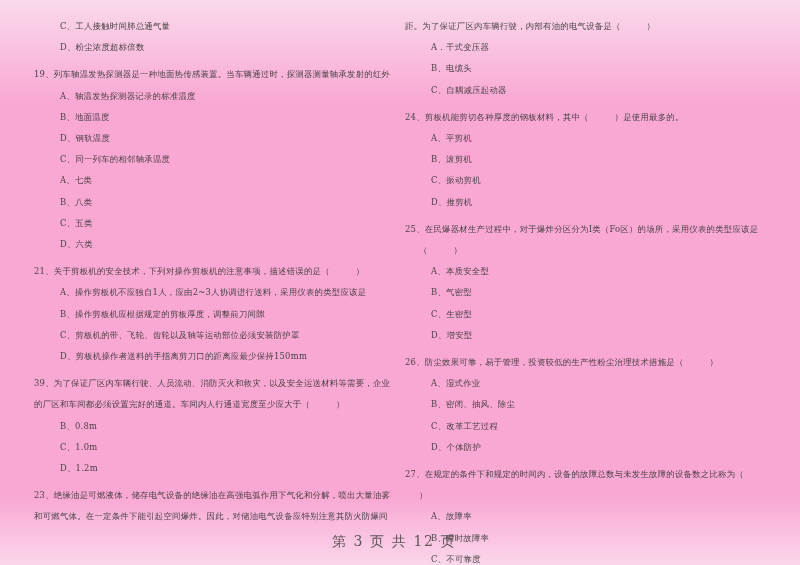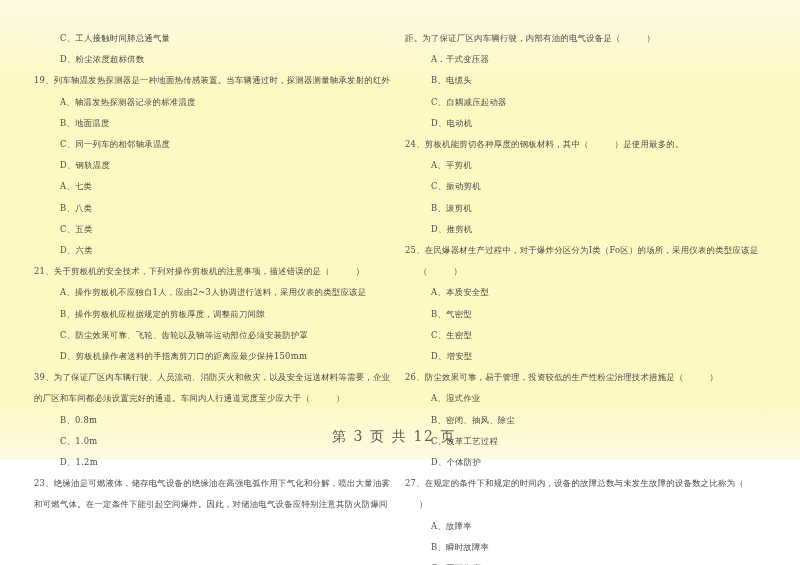--- a/index.html
+++ b/index.html
@@ -12,24 +12,24 @@
     height: 565px;
     overflow: hidden;
     font-family: "DejaVu Serif", "Liberation Serif", serif;
     color: #2b2b2b;
     -webkit-font-smoothing: antialiased;
   }
 
   .page {
     position: relative;
     width: 800px;
-    height: 460px;
-    background: #fef9c3;
+    height: 565px;
+    background: #f9a8d4;
     box-sizing: border-box;
-    padding: 28px 34px 10px 34px;
+    padding: 16px 34px 10px 34px;
   }
 
   
   .page::before {
     content: "";
     position: absolute;
     left: 0; top: 0; right: 0; bottom: 0;
     background:
       linear-gradient(180deg, rgba(250,250,250,0.6) 0%, rgba(255,255,255,0) 18%),
       linear-gradient(0deg, rgba(252,252,252,0.55) 0%, rgba(255,255,255,0) 12%);
@@ -55,20 +55,21 @@
     letter-spacing: 0.25px;
     color: #3a3a3a;
     white-space: nowrap;
     filter: blur(0.22px);
     opacity: 0.93;
   }
 
   .qline {            
     text-indent: 0;
     padding-left: 0;
+    margin-top: 6px;
   }
   .contline {         
     padding-left: 0;
   }
   .optline {          
     padding-left: 26px;
   }
   .shortline {        
     padding-left: 14px;
   }
@@ -92,50 +93,49 @@
 <div class="page">
 
   <div class="columns">
 
     <div class="col" id="left-col">
         <div class="optline">C、工人接触时间肺总通气量</div>
         <div class="optline">D、粉尘浓度超标倍数</div>
         <div class="qline">19、列车轴温发热探测器是一种地面热传感装置。当车辆通过时，探测器测量轴承发射的红外</div>
         <div class="optline">A、轴温发热探测器记录的标准温度</div>
         <div class="optline">B、地面温度</div>
+        <div class="optline">D、钢轨温度</div>
         <div class="optline">C、同一列车的相邻轴承温度</div>
-        <div class="optline">D、钢轨温度</div>
         <div class="optline">A、七类</div>
         <div class="optline">B、八类</div>
         <div class="optline">C、五类</div>
         <div class="optline">D、六类</div>
         <div class="qline">21、关于剪板机的安全技术，下列对操作剪板机的注意事项，描述错误的是（　　　）</div>
         <div class="optline">A、操作剪板机不应独自1人，应由2~3人协调进行送料，采用仪表的类型应该是</div>
         <div class="optline">B、操作剪板机应根据规定的剪板厚度，调整前刀间隙</div>
-        <div class="optline">C、防尘效果可靠、飞轮、齿轮以及轴等运动部位必须安装防护罩</div>
+        <div class="optline">C、剪板机的带、飞轮、齿轮以及轴等运动部位必须安装防护罩</div>
         <div class="optline">D、剪板机操作者送料的手指离剪刀口的距离应最少保持150mm</div>
         <div class="qline">39、为了保证厂区内车辆行驶、人员流动、消防灭火和救灾，以及安全运送材料等需要，企业</div>
         <div class="contline">的厂区和车间都必须设置完好的通道。车间内人行通道宽度至少应大于（　　　）</div>
         <div class="optline">B、0.8m</div>
         <div class="optline">C、1.0m</div>
         <div class="optline">D、1.2m</div>
         <div class="qline">23、绝缘油是可燃液体，储存电气设备的绝缘油在高强电弧作用下气化和分解，喷出大量油雾</div>
         <div class="contline">和可燃气体。在一定条件下能引起空间爆炸。因此，对储油电气设备应特别注意其防火防爆间</div>
       </div>
 
     <div class="col" id="right-col">
         <div class="contline">距。为了保证厂区内车辆行驶，内部有油的电气设备是（　　　）</div>
         <div class="optline">A．干式变压器</div>
         <div class="optline">B、电缆头</div>
         <div class="optline">C、自耦减压起动器</div>
-        <div class="optline">D、电动机</div>
         <div class="qline">24、剪板机能剪切各种厚度的钢板材料，其中（　　　）是使用最多的。</div>
         <div class="optline">A、平剪机</div>
+        <div class="optline">B、滚剪机</div>
         <div class="optline">C、振动剪机</div>
-        <div class="optline">B、滚剪机</div>
         <div class="optline">D、推剪机</div>
         <div class="qline">25、在民爆器材生产过程中，对于爆炸分区分为Ⅰ类（Fo区）的场所，采用仪表的类型应该是</div>
         <div class="optline shortline">（　　　）</div>
         <div class="optline">A、本质安全型</div>
         <div class="optline">B、气密型</div>
         <div class="optline">C、生密型</div>
         <div class="optline">D、增安型</div>
         <div class="qline">26、防尘效果可靠，易于管理，投资较低的生产性粉尘治理技术措施是（　　　）</div>
         <div class="optline">A、湿式作业</div>
         <div class="optline">B、密闭、抽风、除尘</div>

